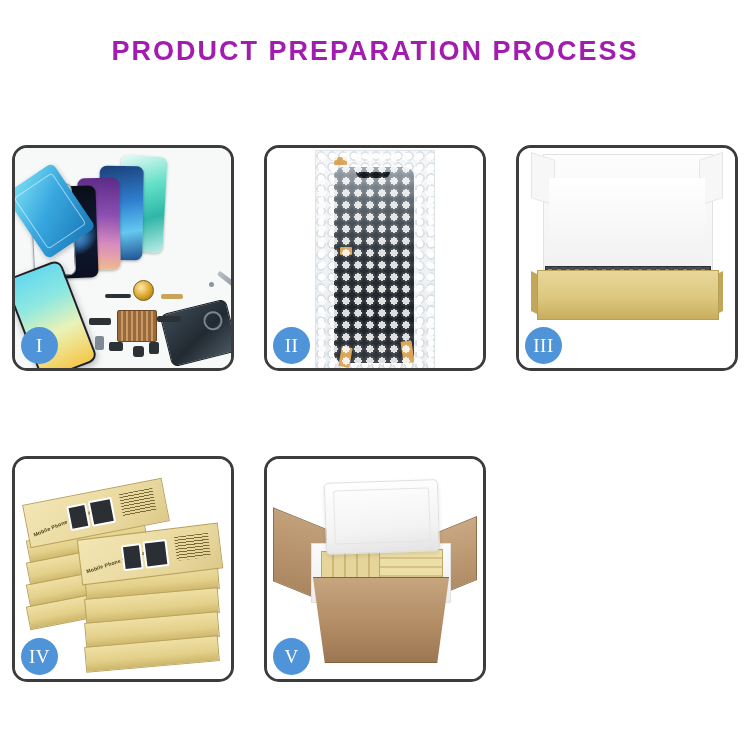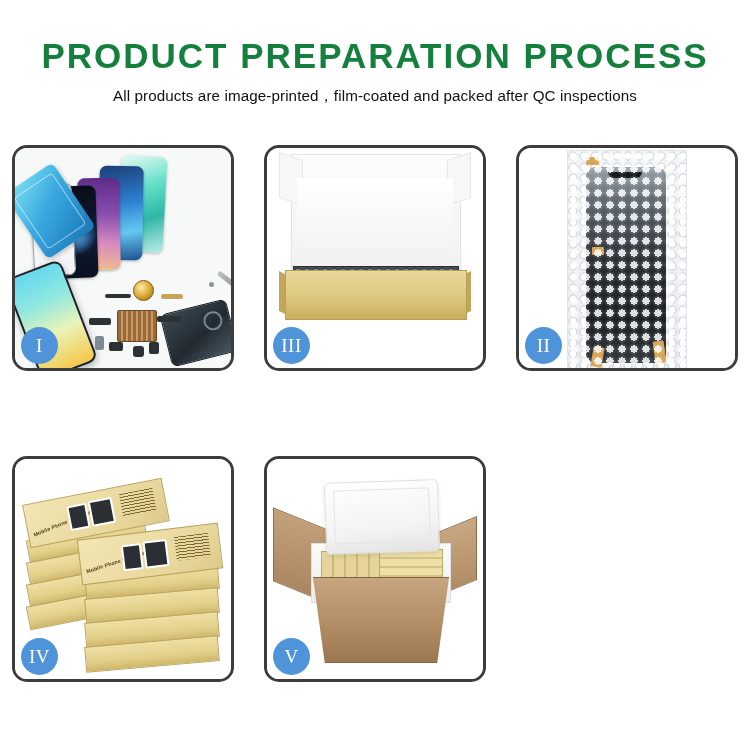--- a/index.html
+++ b/index.html
@@ -13,24 +13,24 @@
     font-family: "Liberation Sans", sans-serif;
     color: #1a1a1a;
     overflow: hidden;
     position: relative;
   }
 
   
   .header { width: 750px; padding-top: 38px; text-align: center; }
   .title {
     font-family: "Liberation Sans", sans-serif;
-    font-size: 35px;
+    font-size: 27px;
     font-weight: 700;
     letter-spacing: 2.0px;
-    color: #15803d;
+    color: #a21caf;
     line-height: 1.0;
     white-space: nowrap;
   }
   .subtitle {
     margin-top: 13px;
     font-size: 15.2px;
     font-weight: 400;
     color: #111111;
     letter-spacing: .1px;
     white-space: nowrap;
@@ -344,21 +344,20 @@
   .c-tapeB {
     position:absolute; left:44px; top:150px; width:14px; height:14px;
     background: rgba(128,98,64,.62);
   }
 </style>
 </head>
 <body>
 
 <div class="header">
   <div class="title">PRODUCT PREPARATION PROCESS</div>
-  <div class="subtitle">All products are image-printed，film-coated and packed after QC inspections</div>
 </div>
 
 <div class="grid">
 
   <div class="panel">
     <div class="stage p1">
       <div class="ph ph-a"></div>
       <div class="ph ph-b"></div>
       <div class="ph ph-c"></div>
       <div class="ph ph-d"></div>
@@ -378,48 +377,48 @@
         <div class="pc flex7"></div>
         <div class="pc flex8"></div>
         <div class="pc screw1"></div>
         <div class="tool"></div>
       </div>
     </div>
     <div class="badge">I</div>
   </div>
 
   <div class="panel">
+    <div class="stage p2">
+      <div class="bag">
+        <div class="screen-in"></div>
+        <div class="tab-y ty1"></div>
+        <div class="tab-y ty2"></div>
+        <div class="tab-y ty3"></div>
+        <div class="tab-y ty4"></div>
+        <div class="bag-overlay"></div>
+      </div>
+    </div>
+    <div class="badge">II</div>
+  </div>
+
+  <div class="panel">
     <div class="stage p3">
       <div class="lid-back"></div>
       <div class="lid-wing-l"></div>
       <div class="lid-wing-r"></div>
       <div class="foam-in"></div>
       <div class="box-lip-l"></div>
       <div class="box-lip-r"></div>
       <div class="box-inner-dark"></div>
       <div class="box-front"></div>
     </div>
     <div class="badge">III</div>
   </div>
 
   <div class="panel">
-    <div class="stage p2">
-      <div class="bag">
-        <div class="screen-in"></div>
-        <div class="tab-y ty1"></div>
-        <div class="tab-y ty2"></div>
-        <div class="tab-y ty3"></div>
-        <div class="tab-y ty4"></div>
-        <div class="bag-overlay"></div>
-      </div>
-    </div>
-    <div class="badge">II</div>
-  </div>
-
-  <div class="panel">
     <div class="stage p4">
       <div class="stack">
 
         <div class="sbox" style="left:4px;  top:56px;  width:118px; height:22px; transform:rotate(-11deg);"></div>
         <div class="sbox" style="left:4px;  top:78px;  width:118px; height:22px; transform:rotate(-11deg);"></div>
         <div class="sbox" style="left:4px;  top:100px; width:118px; height:22px; transform:rotate(-11deg);"></div>
         <div class="sbox" style="left:4px;  top:122px; width:118px; height:22px; transform:rotate(-11deg);"></div>
 
         <div class="sbox" style="left:62px; top:96px;  width:132px; height:24px; transform:rotate(-5deg);"></div>
         <div class="sbox" style="left:62px; top:120px; width:132px; height:24px; transform:rotate(-5deg);"></div>

